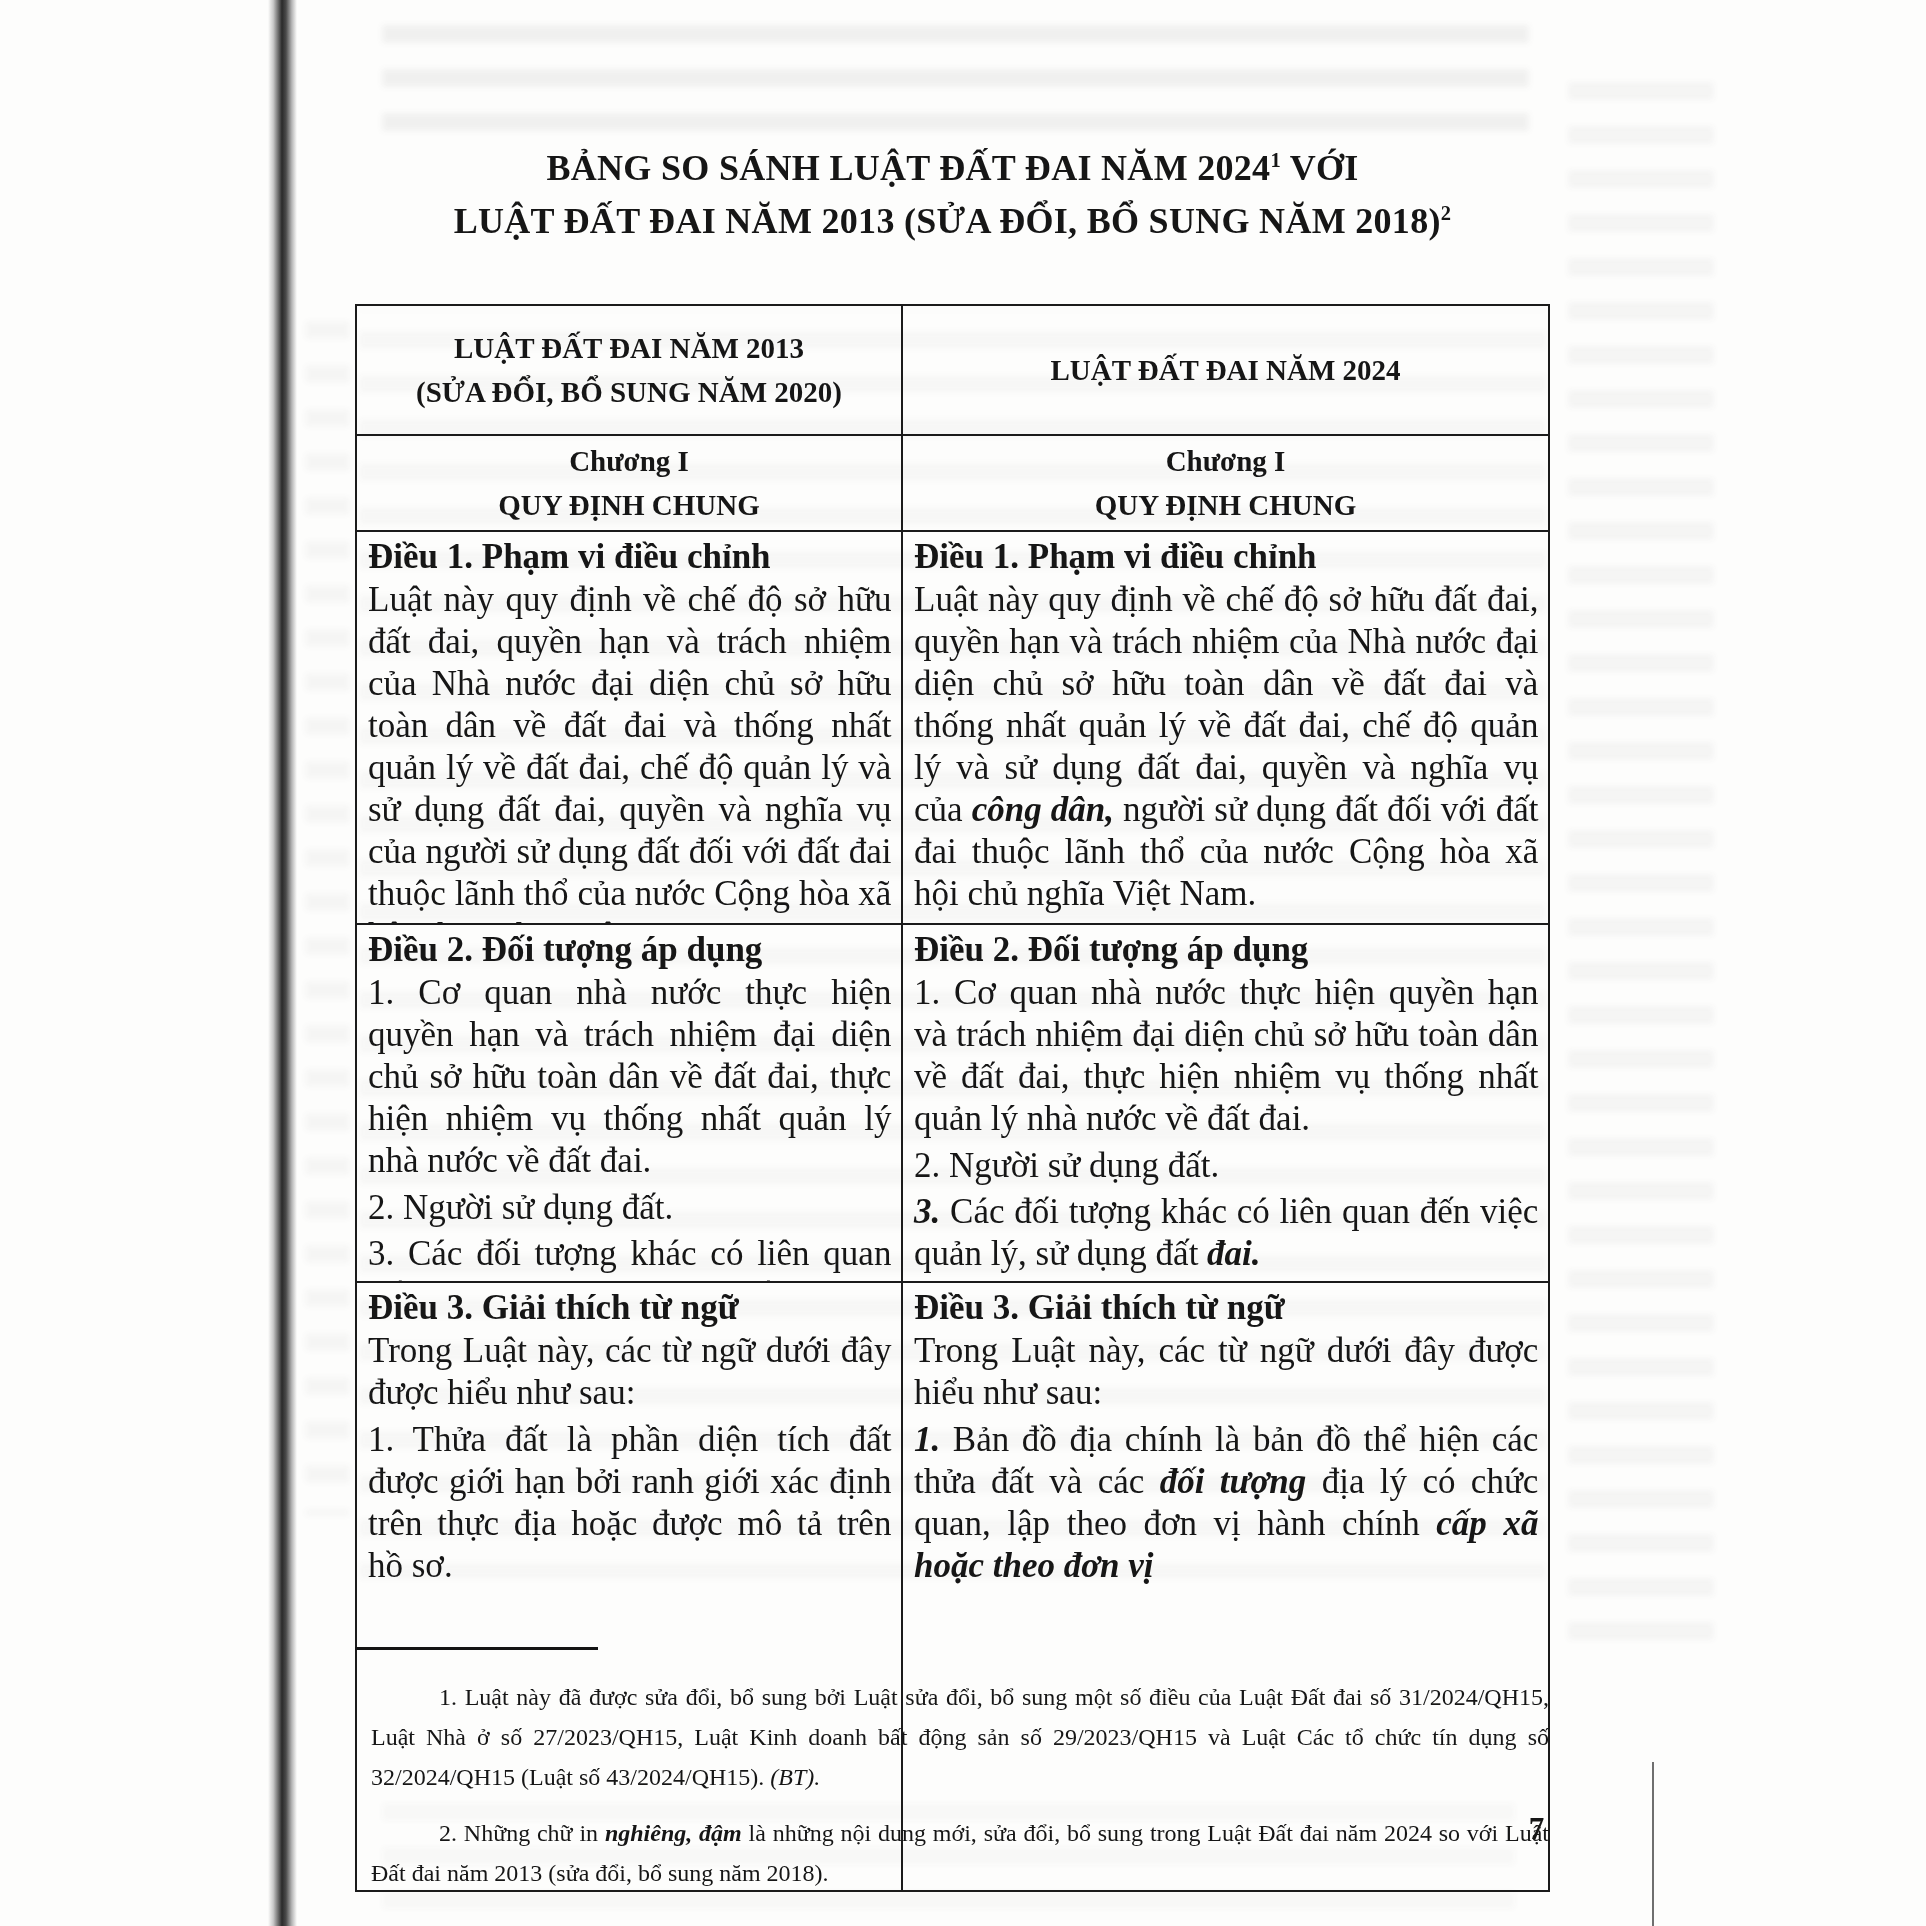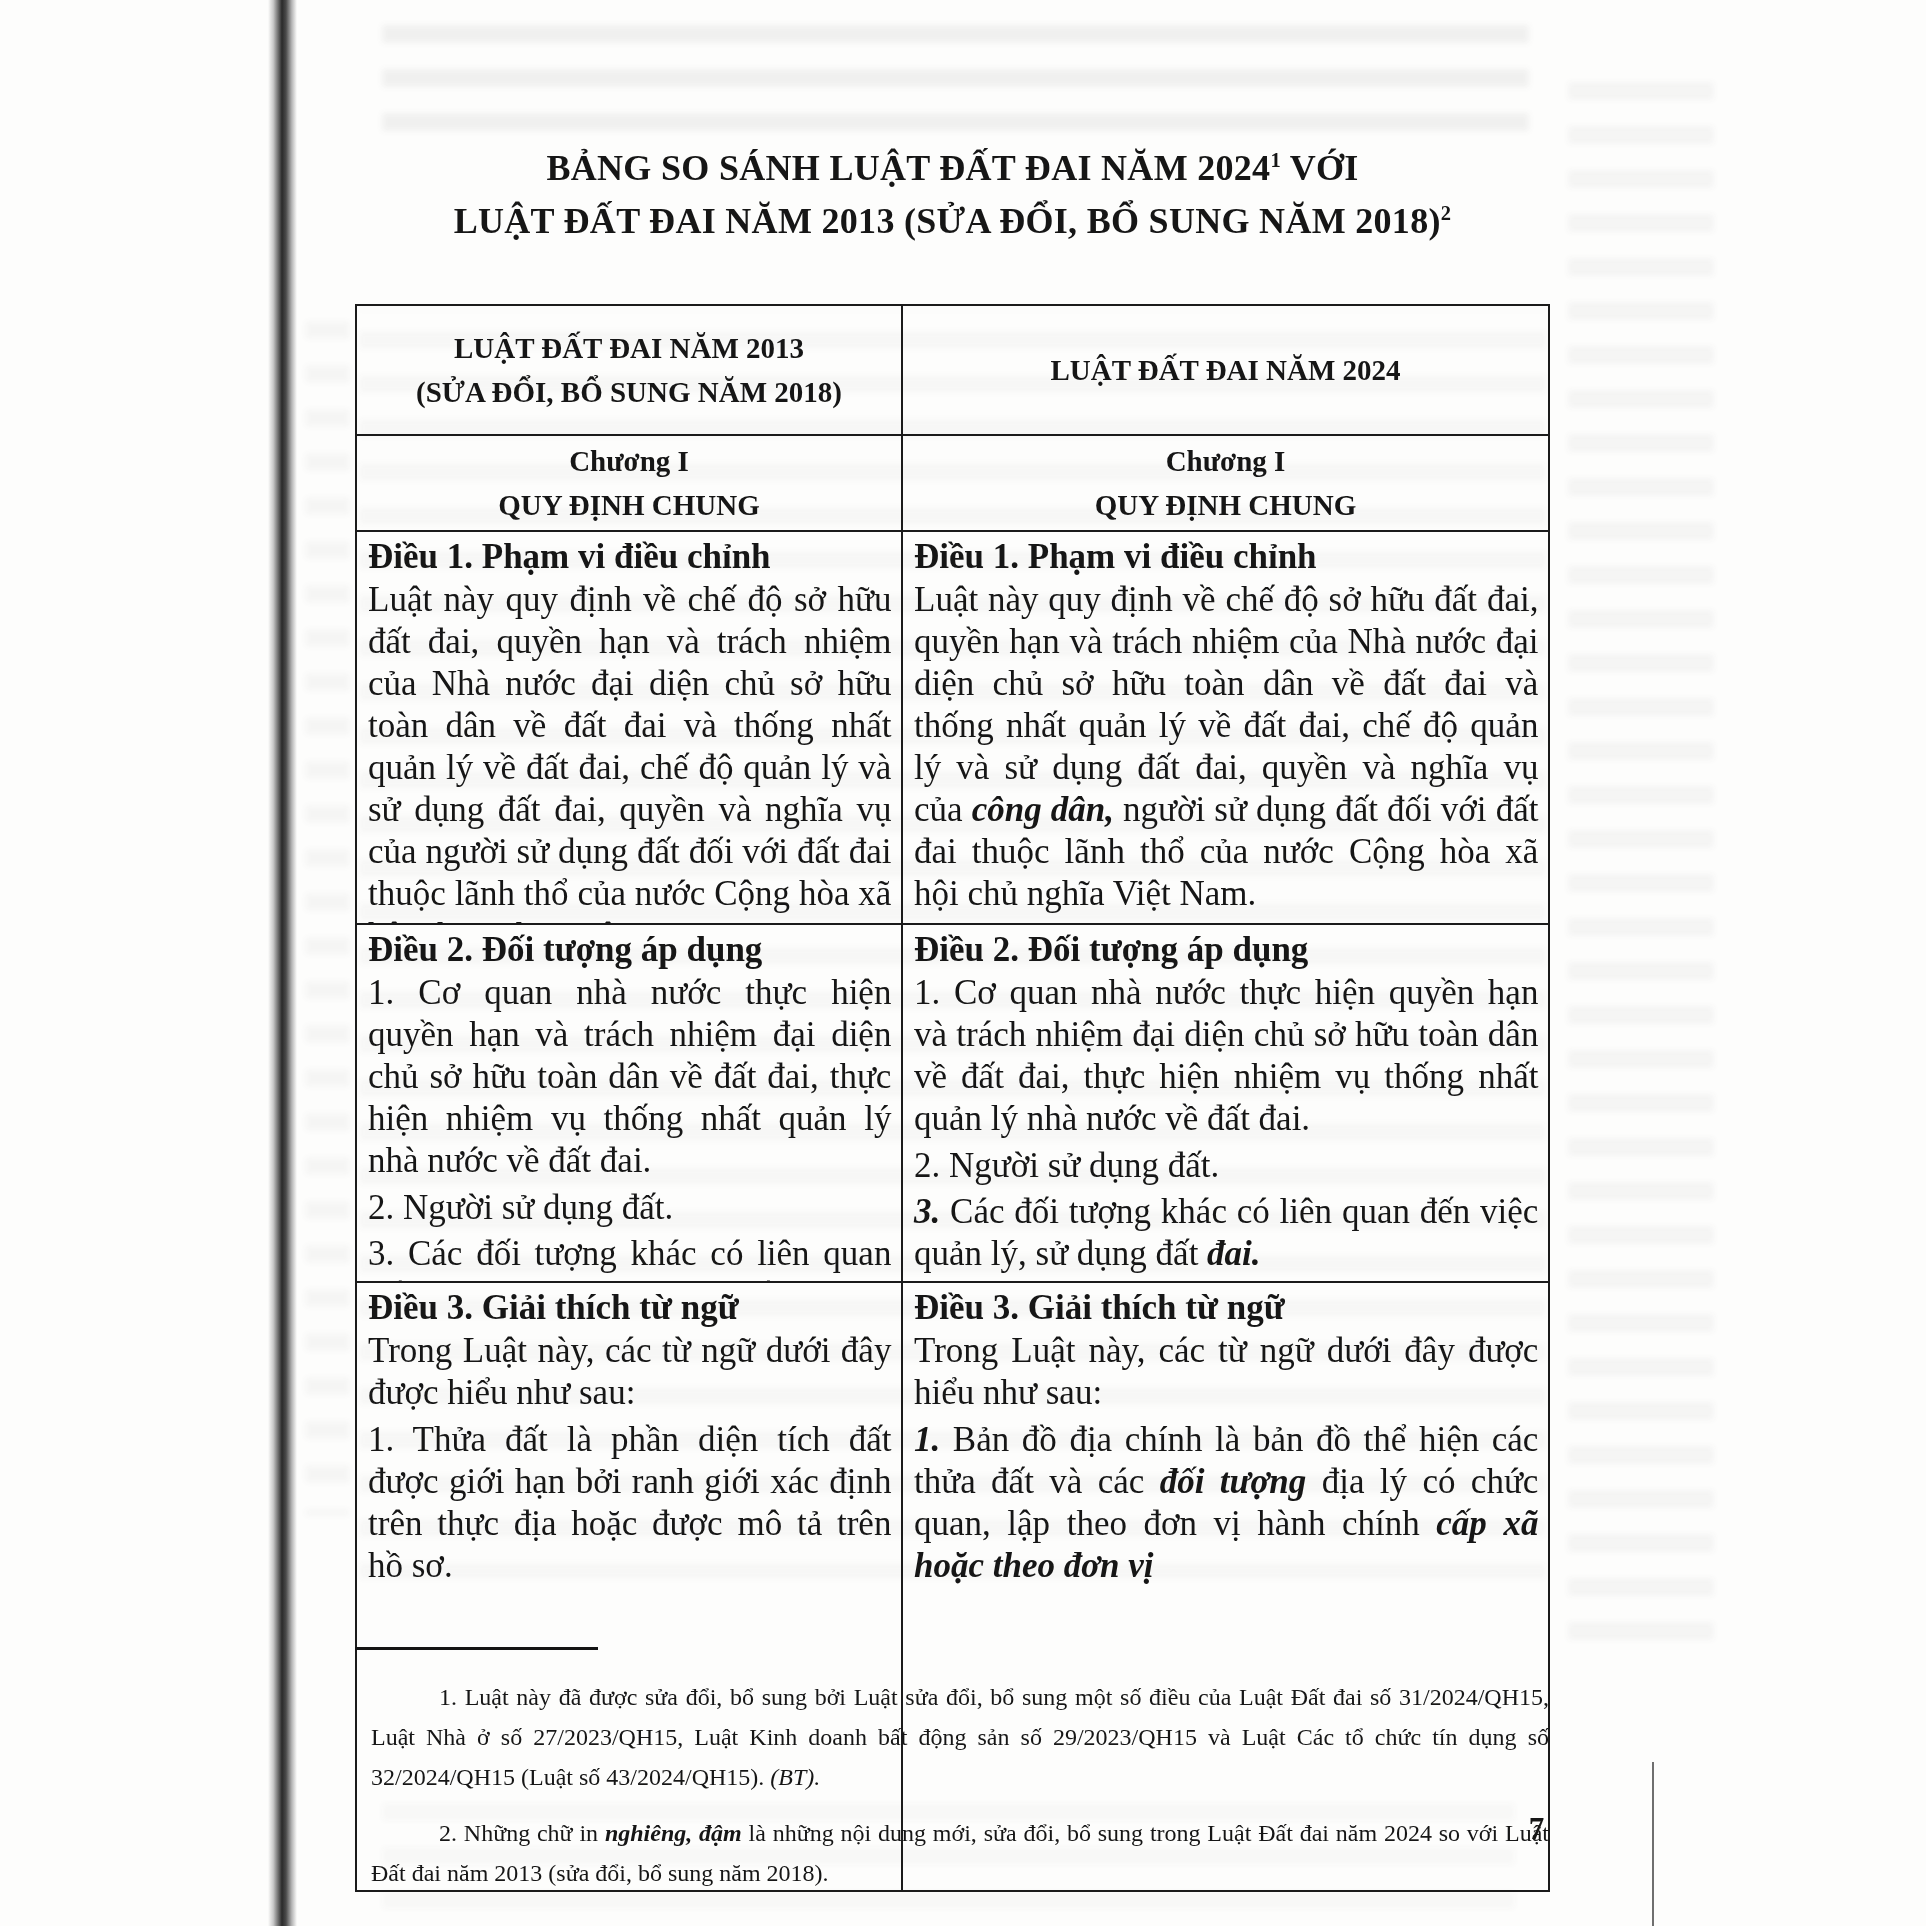--- a/index.html
+++ b/index.html
@@ -70,21 +70,21 @@
 
 <div class="page-title">
   <div><span>BẢNG SO SÁNH LUẬT ĐẤT ĐAI NĂM 2024</span><sup>1</sup><span> VỚI</span></div>
   <div><span>LUẬT ĐẤT ĐAI NĂM 2013 (SỬA ĐỔI, BỔ SUNG NĂM 2018)</span><sup>2</sup></div>
 </div>
 
 <div class="cmp">
 
   <div class="cell colL center hdr">
     <div>LUẬT ĐẤT ĐAI NĂM 2013</div>
-    <div>(SỬA ĐỔI, BỔ SUNG NĂM 2018)</div>
+    <div>(SỬA ĐỔI, BỔ SUNG NĂM 2020)</div>
   </div>
   <div class="cell center hdr">
     <div>LUẬT ĐẤT ĐAI NĂM 2024</div>
   </div>
 
   <div class="cell colL center chap">
     <div>Chương I</div>
     <div>QUY ĐỊNH CHUNG</div>
   </div>
   <div class="cell center chap">

